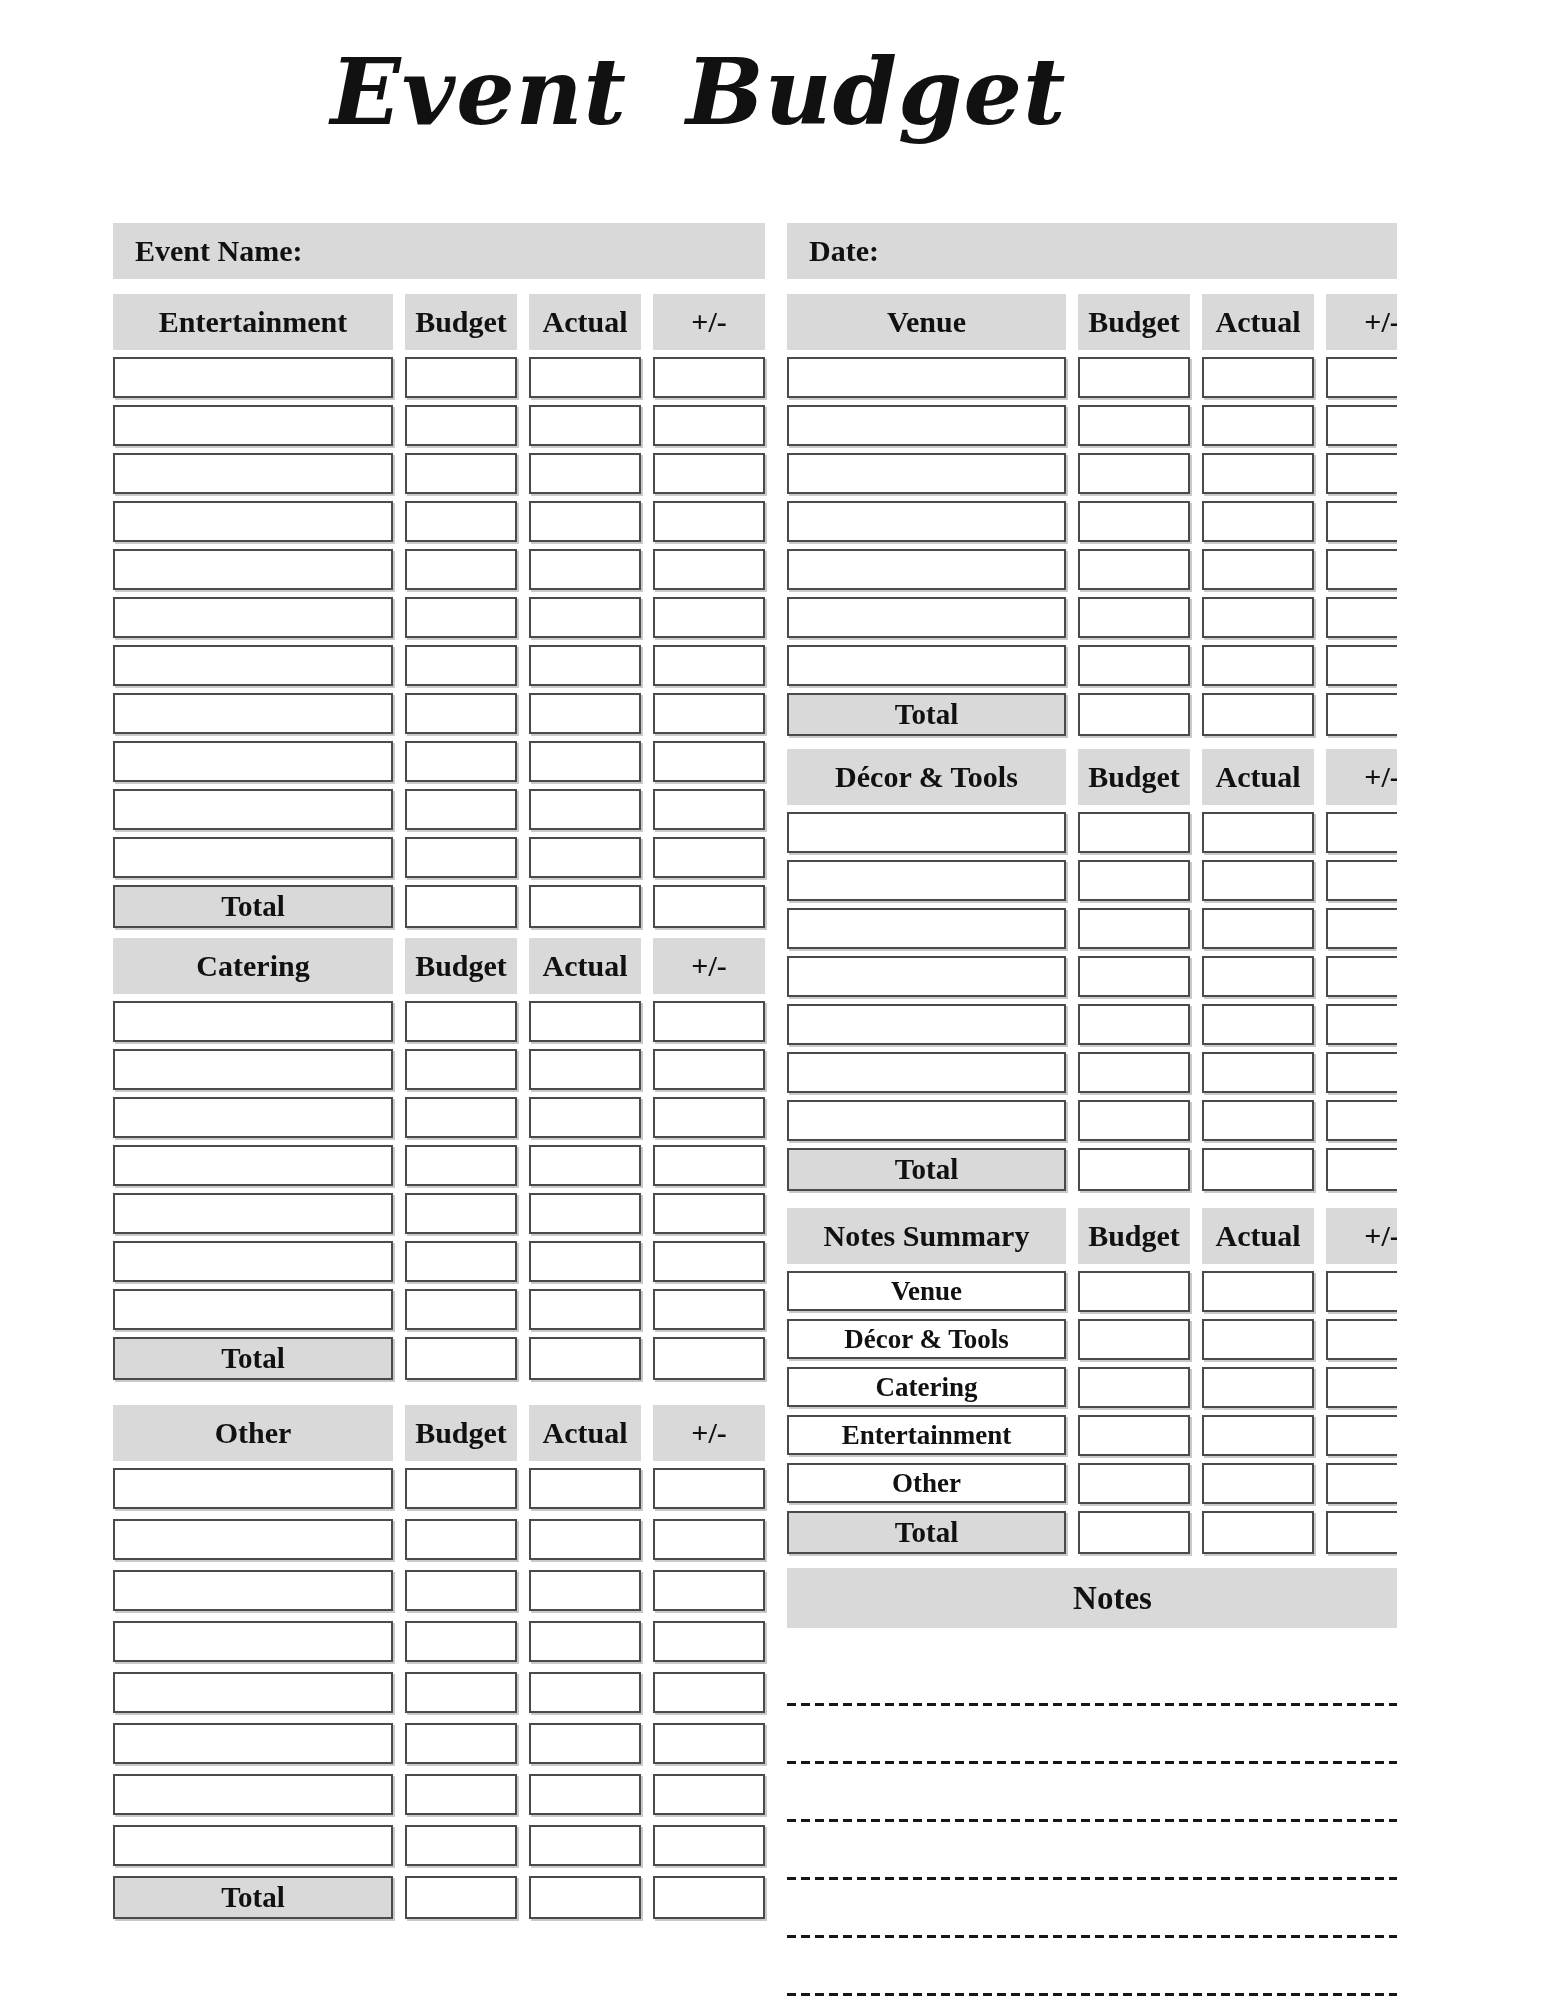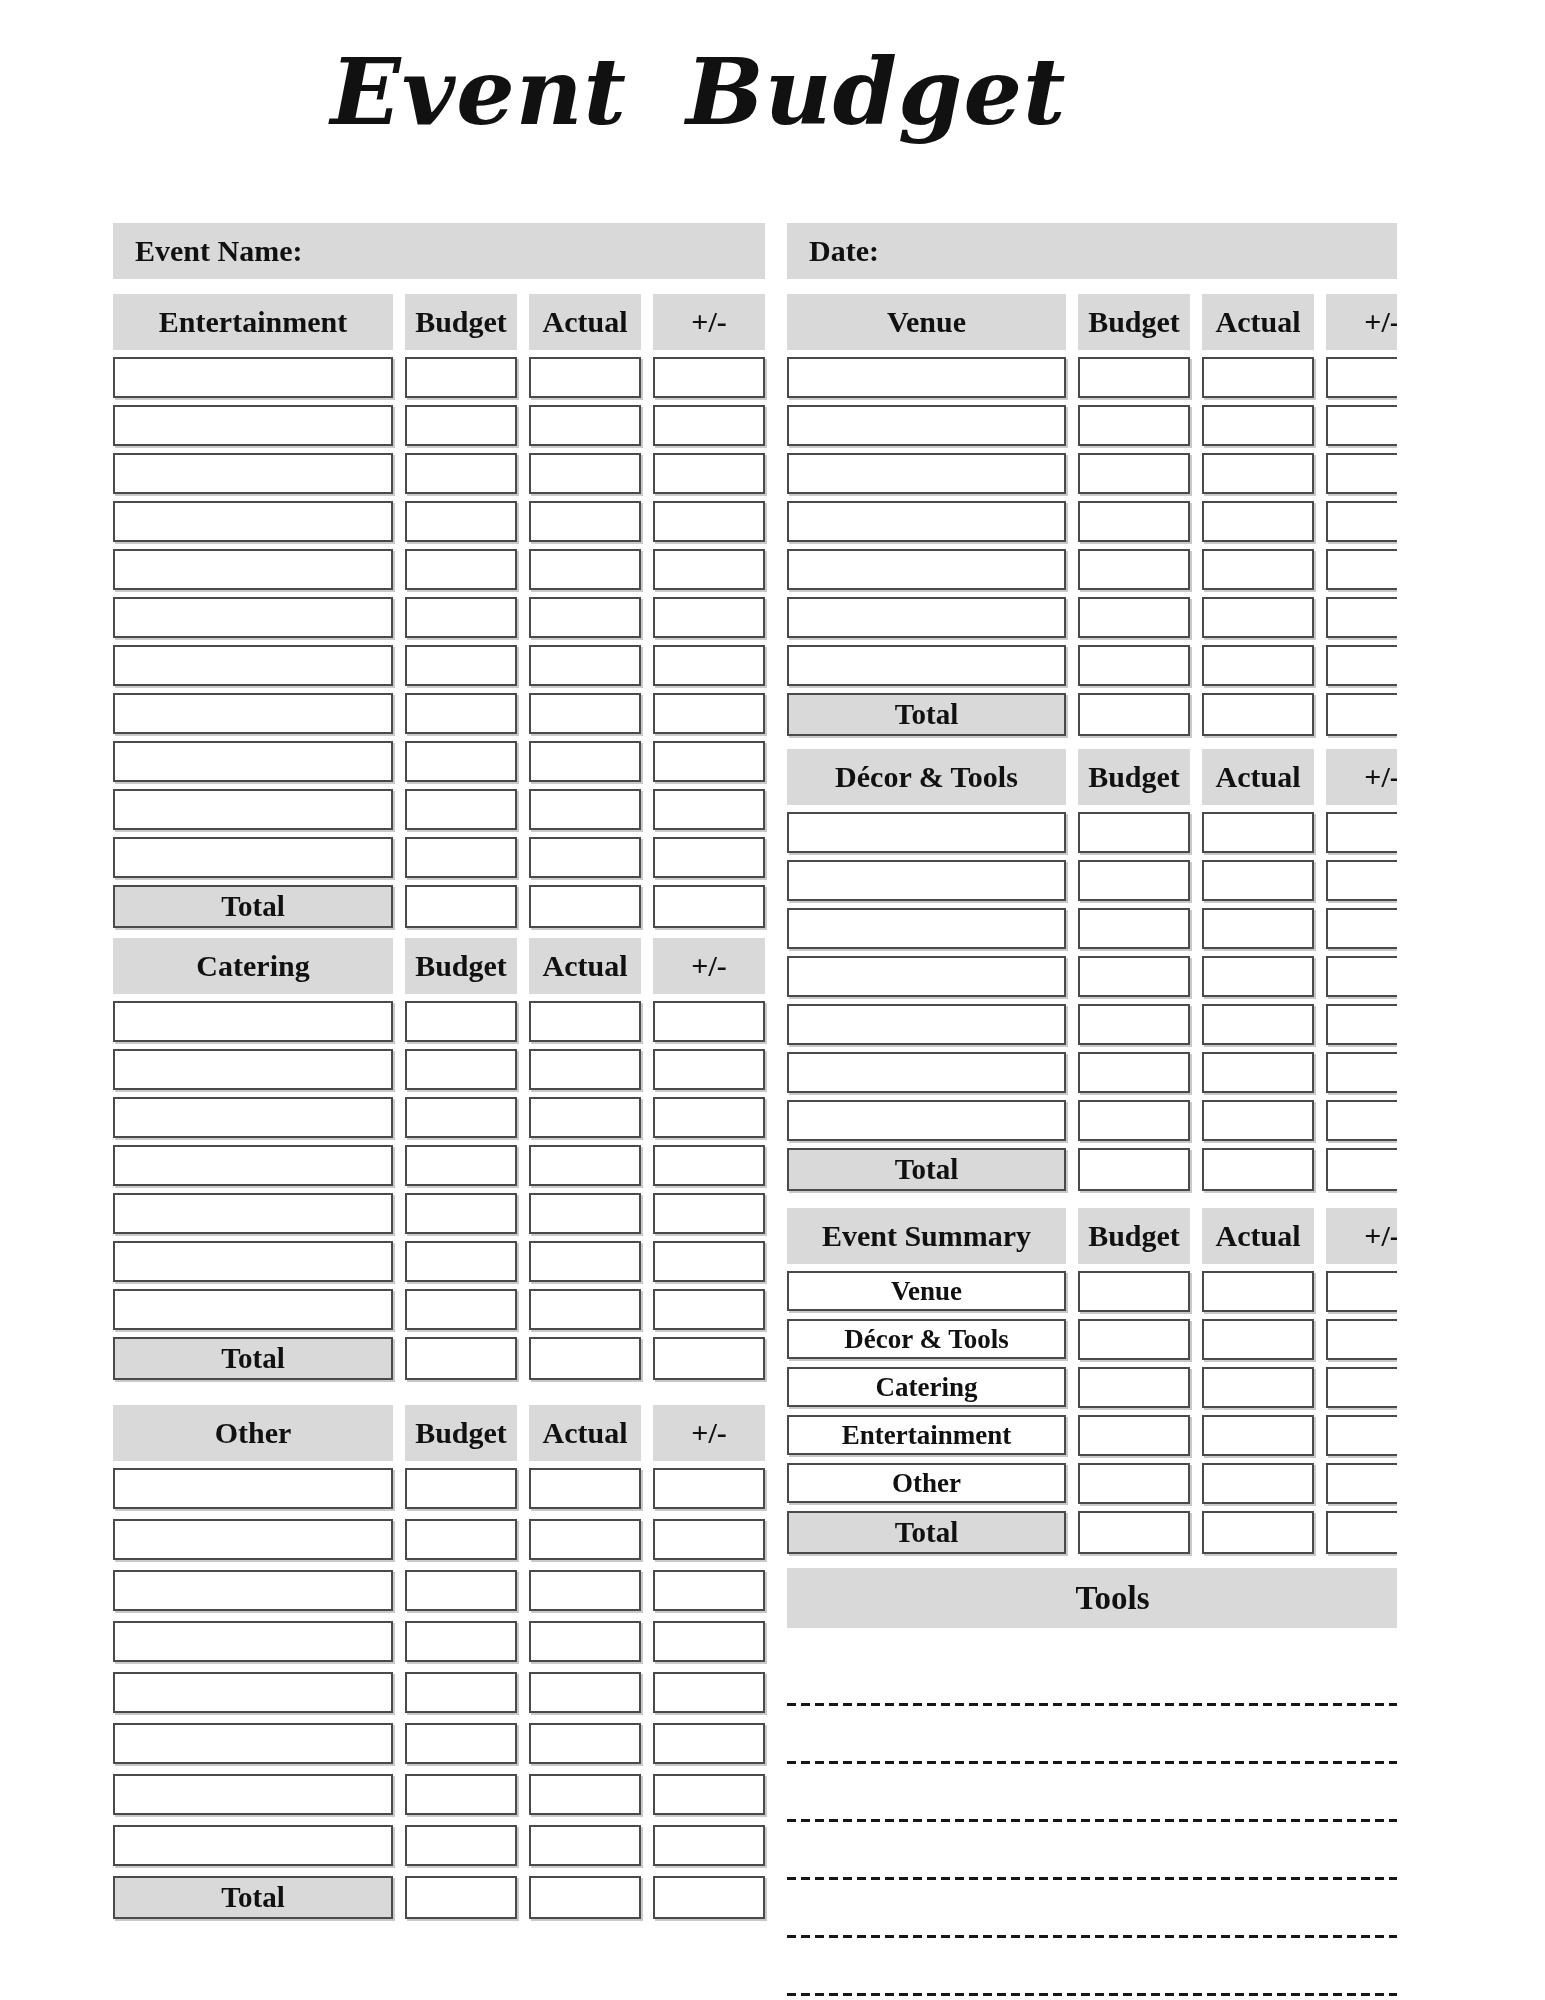--- a/index.html
+++ b/index.html
@@ -408,21 +408,21 @@
       <div class="trow total-row">
         <div class="cell name gray-label">Total</div>
         <div class="cell small"></div>
         <div class="cell small"></div>
         <div class="cell small"></div>
       </div>
     </section>
 
     <section style="top:1208px">
       <div class="thead">
-        <div class="hcell name">Event Summary</div>
+        <div class="hcell name">Notes Summary</div>
         <div class="hcell small">Budget</div>
         <div class="hcell small">Actual</div>
         <div class="hcell small">+/-</div>
       </div>
       <div class="rows">
           <div class="trow">
             <div class="cell name white-label">Venue</div>
             <div class="cell small"></div>
             <div class="cell small"></div>
             <div class="cell small"></div>
@@ -455,21 +455,21 @@
       <div class="trow total-row">
         <div class="cell name gray-label">Total</div>
         <div class="cell small"></div>
         <div class="cell small"></div>
         <div class="cell small"></div>
       </div>
     </section>
 
     <section style="top:1568px">
       <div class="notes-header">
-        <span>Tools</span>
+        <span>Notes</span>
       </div>
       <div class="note-lines">
           <div class="note-line"></div>
           <div class="note-line"></div>
           <div class="note-line"></div>
           <div class="note-line"></div>
           <div class="note-line"></div>
           <div class="note-line"></div>
         </div>
     </section>

